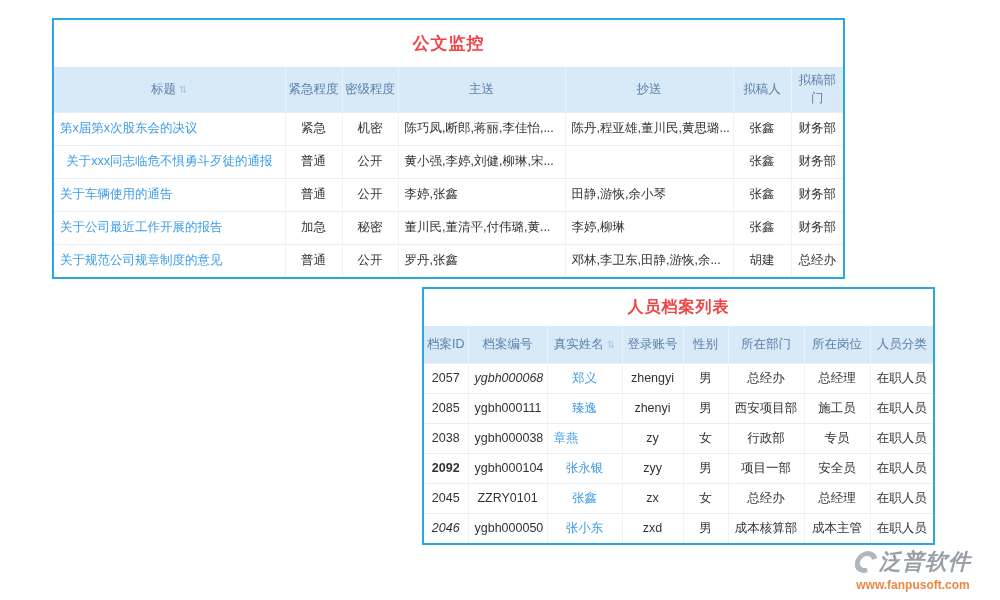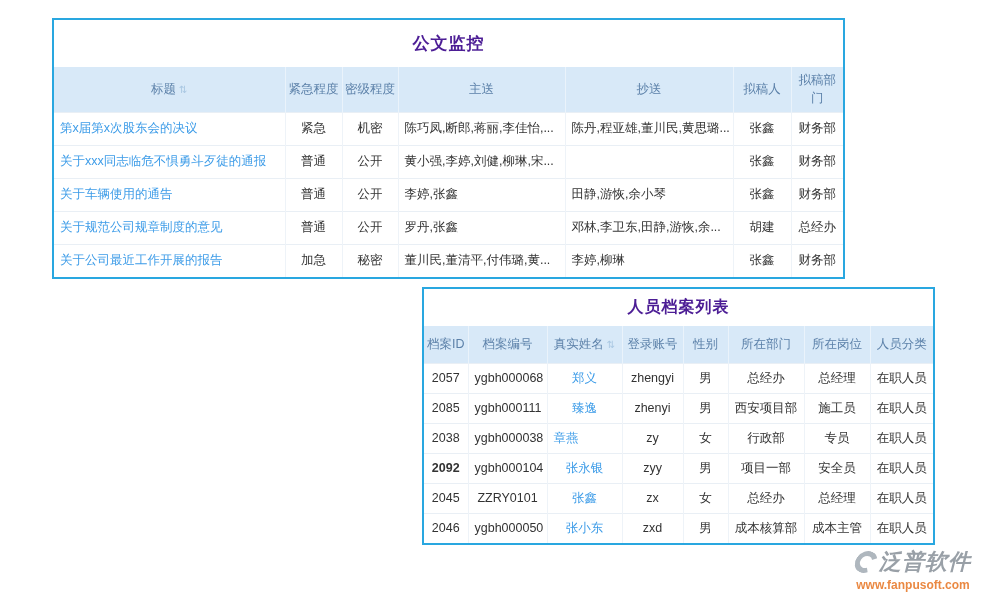--- a/index.html
+++ b/index.html
@@ -2,21 +2,21 @@
 <html><head>
 <meta charset="utf-8">
 <style>
   * { margin: 0; padding: 0; box-sizing: border-box; }
   html, body { width: 1000px; height: 600px; background: #fff; overflow: hidden;
     font-family: "Liberation Sans", "DejaVu Sans", sans-serif; }
   body { position: relative; }
 
   .panel { position: absolute; background: #fff; border: 2px solid #29a7e0; }
   .panel-title { display: flex; align-items: center; justify-content: center;
-    font-weight: bold; color: #4c1d95; letter-spacing: 1px; }
+    font-weight: bold; color: #ef4444; letter-spacing: 1px; }
 
   table { width: 100%; border-collapse: collapse; table-layout: fixed; }
   thead th { background: #d8e9f8; color: #5c81a9; font-weight: normal;
     font-size: 12.5px; line-height: 1.5; text-align: center; vertical-align: middle;
     border-left: 1px solid #eaf3fb; padding: 3px 2px; word-break: break-all; }
   thead th:first-child { border-left: none; }
   tbody td { color: #333; font-size: 12.5px; vertical-align: middle;
     border-top: 1px solid #e9eff5; border-left: 1px solid #eef3f8;
     padding: 0 6px; white-space: nowrap; overflow: hidden; }
   tbody td:first-child { border-left: none; }
@@ -77,54 +77,54 @@
         <tr>
           <td style="text-align: left;"><span class="link">第x届第x次股东会的决议</span></td>
           <td style="text-align: center;">紧急</td>
           <td style="text-align: center;">机密</td>
           <td style="text-align: left;">陈巧凤,断郎,蒋丽,李佳怡,...</td>
           <td style="text-align: left;">陈丹,程亚雄,董川民,黄思璐...</td>
           <td style="text-align: center;">张鑫</td>
           <td style="text-align: center;">财务部</td>
         </tr>
         <tr>
-          <td style="text-align: left; margin-left: 30px;"><span class="link">关于xxx同志临危不惧勇斗歹徒的通报</span></td>
+          <td style="text-align: center; margin-left: 30px;"><span class="link">关于xxx同志临危不惧勇斗歹徒的通报</span></td>
           <td style="text-align: center;">普通</td>
           <td style="text-align: center;">公开</td>
           <td style="text-align: left;">黄小强,李婷,刘健,柳琳,宋...</td>
           <td style="text-align: left;"></td>
           <td style="text-align: center;">张鑫</td>
           <td style="text-align: center;">财务部</td>
         </tr>
         <tr>
           <td style="text-align: left;"><span class="link">关于车辆使用的通告</span></td>
           <td style="text-align: center;">普通</td>
           <td style="text-align: center;">公开</td>
           <td style="text-align: left;">李婷,张鑫</td>
           <td style="text-align: left;">田静,游恢,余小琴</td>
+          <td style="text-align: center;">张鑫</td>
+          <td style="text-align: center;">财务部</td>
+        </tr>
+        <tr>
+          <td style="text-align: left;"><span class="link">关于公司最近工作开展的报告</span></td>
+          <td style="text-align: center;">加急</td>
+          <td style="text-align: center;">秘密</td>
+          <td style="text-align: left;">董川民,董清平,付伟璐,黄...</td>
+          <td style="text-align: left;">李婷,柳琳</td>
           <td style="text-align: center;">张鑫</td>
           <td style="text-align: center;">财务部</td>
         </tr>
         <tr>
           <td style="text-align: left;"><span class="link">关于规范公司规章制度的意见</span></td>
           <td style="text-align: center;">普通</td>
           <td style="text-align: center;">公开</td>
           <td style="text-align: left;">罗丹,张鑫</td>
           <td style="text-align: left;">邓林,李卫东,田静,游恢,余...</td>
           <td style="text-align: center;">胡建</td>
           <td style="text-align: center;">总经办</td>
-        </tr>
-        <tr>
-          <td style="text-align: left;"><span class="link">关于公司最近工作开展的报告</span></td>
-          <td style="text-align: center;">加急</td>
-          <td style="text-align: center;">秘密</td>
-          <td style="text-align: left;">董川民,董清平,付伟璐,黄...</td>
-          <td style="text-align: left;">李婷,柳琳</td>
-          <td style="text-align: center;">张鑫</td>
-          <td style="text-align: center;">财务部</td>
         </tr>
       </tbody>
   </table>
 </div>
 
 <div class="panel" id="personnel">
   <div class="panel-title">人员档案列表</div>
   <table>
     <colgroup>
         <col style="width: 44px;">
@@ -144,21 +144,21 @@
           <th><span>登录账号</span></th>
           <th><span>性别</span></th>
           <th><span>所在部门</span></th>
           <th><span>所在岗位</span></th>
           <th><span>人员分类</span></th>
         </tr>
       </thead>
     <tbody>
         <tr>
           <td style="text-align: center;">2057</td>
-          <td style="text-align: left;">ygbh000068</td>
+          <td style="text-align: left; font-style: italic;">ygbh000068</td>
           <td style="text-align: center;"><span class="link">郑义</span></td>
           <td style="text-align: center;">zhengyi</td>
           <td style="text-align: center;">男</td>
           <td style="text-align: center;">总经办</td>
           <td style="text-align: center;">总经理</td>
           <td style="text-align: center;">在职人员</td>
         </tr>
         <tr>
           <td style="text-align: center;">2085</td>
           <td style="text-align: center;">ygbh000111</td>
@@ -193,21 +193,21 @@
           <td style="text-align: center;">2045</td>
           <td style="text-align: center;">ZZRY0101</td>
           <td style="text-align: center;"><span class="link">张鑫</span></td>
           <td style="text-align: center;">zx</td>
           <td style="text-align: center;">女</td>
           <td style="text-align: center;">总经办</td>
           <td style="text-align: center;">总经理</td>
           <td style="text-align: center;">在职人员</td>
         </tr>
         <tr>
-          <td style="text-align: center;">2046</td>
+          <td style="text-align: center; font-style: italic;">2046</td>
           <td style="text-align: center;">ygbh000050</td>
           <td style="text-align: center;"><span class="link">张小东</span></td>
           <td style="text-align: center;">zxd</td>
           <td style="text-align: center;">男</td>
           <td style="text-align: center;">成本核算部</td>
           <td style="text-align: center;">成本主管</td>
           <td style="text-align: center;">在职人员</td>
         </tr>
       </tbody>
   </table>

